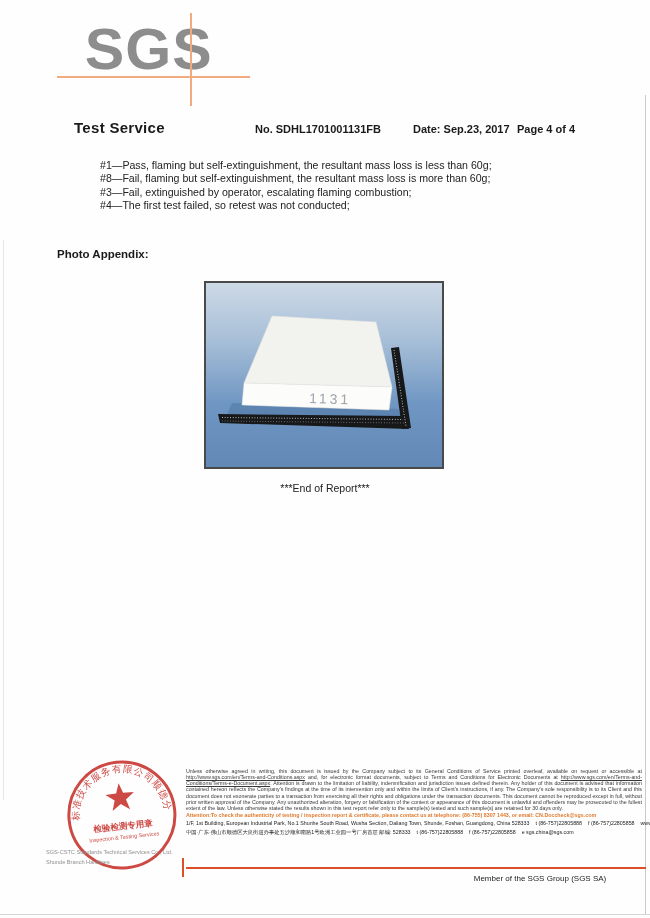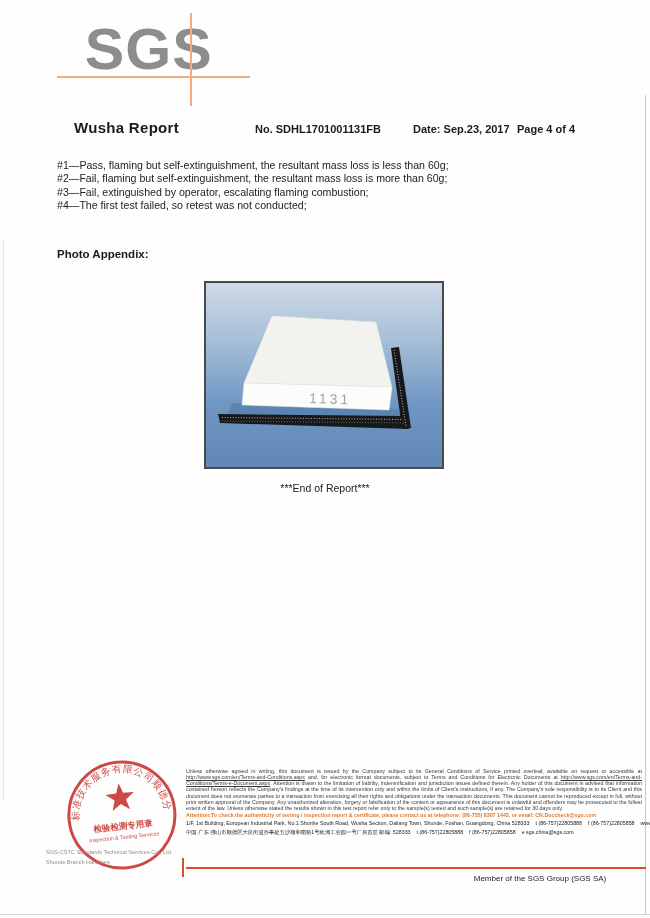--- a/index.html
+++ b/index.html
@@ -27,21 +27,21 @@
   .logo-vline { position:absolute; left:190px; top:13px; width:2px; height:93px; background:#f2ab7e; }
 
   
   .report-title { position:absolute; left:74px;  top:119px; font-size:15px; font-weight:bold; letter-spacing:.3px; }
   .report-no    { position:absolute; left:255px; top:123px; font-size:11px; font-weight:bold; }
   .report-date  { position:absolute; left:413px; top:123px; font-size:11px; font-weight:bold; }
   .report-page  { position:absolute; left:517px; top:123px; font-size:11px; font-weight:bold; }
 
   
   .remark { position:absolute; left:57px; top:159px; font-size:10.6px; line-height:13.4px; color:#222; }
-  .remark .item { }
+  .remark .item { margin-left:43px; }
 
   
   .photo-heading { position:absolute; left:57px; top:248px; font-size:11.5px; font-weight:bold; }
   .photo-frame {
     position:absolute; left:204px; top:281px; width:240px; height:188px;
     border:2px solid #4a4a4a; background:#b9cde0;
   }
   .photo-frame svg { display:block; width:100%; height:100%; }
   .end-report { position:absolute; left:225px; top:482px; width:200px; text-align:center; font-size:10.5px; color:#222; }
 
@@ -68,28 +68,28 @@
 <div class="page">
 
   <div class="edge-right"></div>
   <div class="edge-bottom"></div>
   <div class="edge-left"></div>
 
   <div class="logo-text">SGS</div>
   <div class="logo-hline"></div>
   <div class="logo-vline"></div>
 
-  <div class="report-title">Wusha Report</div>
+  <div class="report-title">Test Service</div>
   <div class="report-no">No. SDHL1701001131FB</div>
   <div class="report-date">Date: Sep.23, 2017</div>
   <div class="report-page">Page 4 of  4</div>
 
   <div class="remark">
     <div class="item">#1—Pass, flaming but self-extinguishment, the resultant mass loss is less than 60g;</div>
-    <div class="item">#2—Fail, flaming but self-extinguishment, the resultant mass loss is more than 60g;</div>
+    <div class="item">#8—Fail, flaming but self-extinguishment, the resultant mass loss is more than 60g;</div>
     <div class="item">#3—Fail, extinguished by operator, escalating flaming combustion;</div>
     <div class="item">#4—The first test failed, so retest was not conducted;</div>
   </div>
 
   <div class="photo-heading">Photo Appendix:</div>
 
   <div class="photo-frame">
     <svg viewBox="0 0 236 184" preserveAspectRatio="none">
       <defs>
         <linearGradient id="bgGrad" x1="0" y1="0" x2="0" y2="1">

